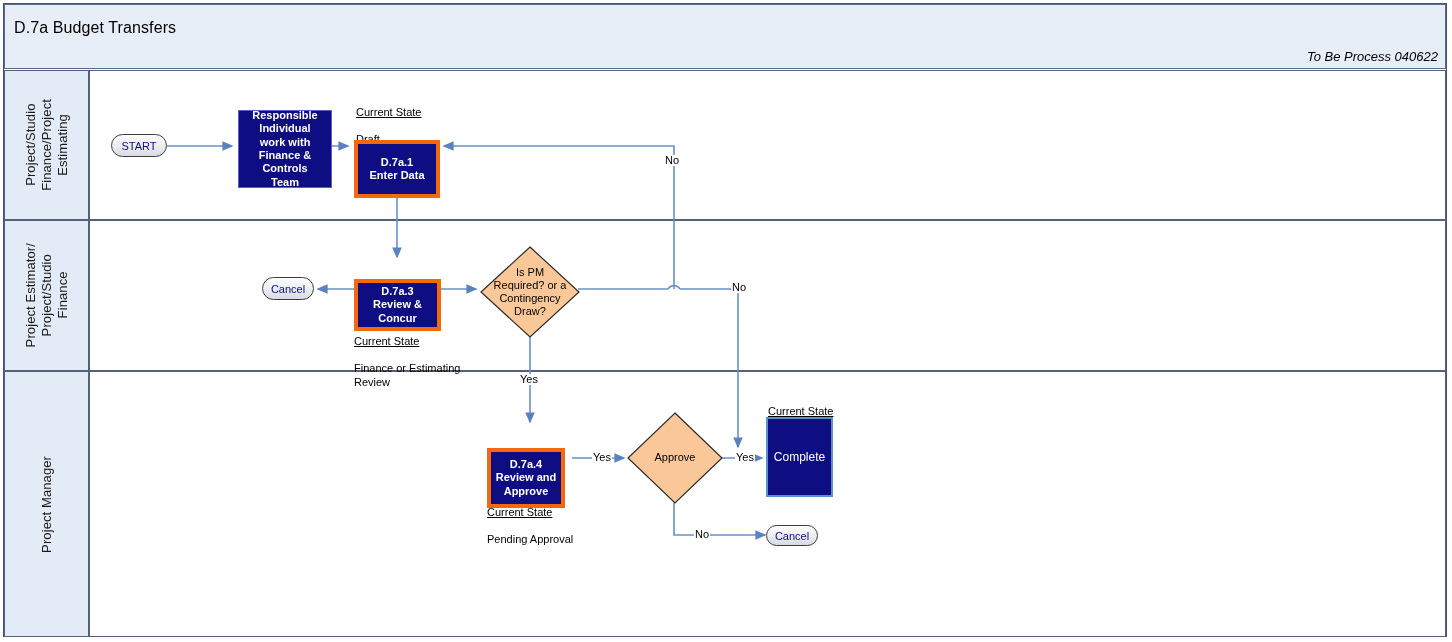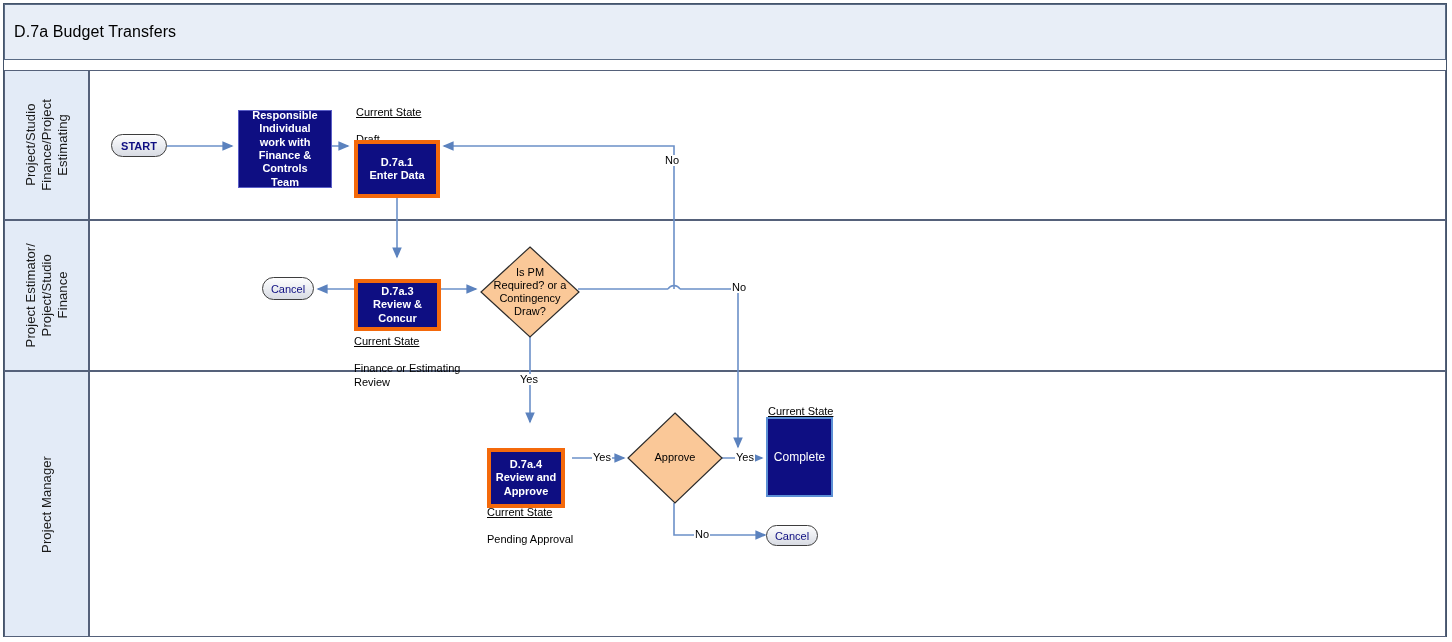--- a/index.html
+++ b/index.html
@@ -4,21 +4,21 @@
 <title>D.7a Budget Transfers</title>
 <style>
   html,body{margin:0;padding:0;background:#ffffff;}
   body{font-family:"Liberation Sans","DejaVu Sans",sans-serif;}
   #page{position:relative;width:1452px;height:642px;overflow:hidden;background:#ffffff;}
 
   
   .frame{position:absolute;left:3px;top:3px;width:1444px;height:634px;border:1px solid #44546a;box-sizing:border-box;}
 
   
-  .titlebar{position:absolute;left:4px;top:4px;width:1442px;height:56px;
+  .titlebar{position:absolute;left:4px;top:4px;width:1442px;height:48px;
             background:#e8eef7;border:1px solid #5a6b85;box-sizing:border-box;
             display:flex;align-items:center;}
   .titlebar .t{font-size:16px;color:#000;padding-left:9px;letter-spacing:.1px;}
 
   
   .subbar{position:absolute;left:4px;top:45px;width:1442px;height:24px;
           background:#e8eef7;border:1px solid #5a6b85;border-top:none;box-sizing:border-box;
           display:flex;align-items:center;justify-content:flex-end;}
   .subbar .t{font-size:13px;font-style:italic;color:#000;padding-right:7px;}
 
@@ -61,20 +61,23 @@
 <body>
 
 <div id="page">
 
   <div class="frame"></div>
 
   <div class="titlebar">
     <span class="t">D.7a Budget Transfers</span>
   </div>
 
+  <div class="subbar">
+    <span class="t">To Be Process 040622</span>
+  </div>
 
   <div class="lanehdr" style="top:70px;height:150px;">
     <span class="vt">Project/Studio
 Finance/Project
 Estimating</span>
   </div>
   <div class="lanehdr" style="top:220px;height:151px;">
     <span class="vt">Project Estimator/
 Project/Studio
 Finance</span>
@@ -114,21 +117,21 @@
       <path d="M530,336 L530,422" marker-end="url(#ah)"></path>
 
       <path d="M572,458 L624,458" marker-end="url(#ah)"></path>
 
       <path d="M720,458 L762,458" marker-end="url(#ah)"></path>
 
       <path d="M674,503 L674,535 L765,535" marker-end="url(#ah)"></path>
     </g>
   </svg>
 
-  <div class="termnode" style="left:111px;top:134px;width:56px;height:23px;font-weight:bold;">
+  <div class="termnode" style="left:111px;top:134px;width:56px;height:23px;">
     <span>START</span>
   </div>
 
   <div class="node proc plain" style="left:238px;top:110px;width:94px;height:78px;">
     <span>Responsible
 Individual
 work with
 Finance &amp;
 Controls
 Team</span>

